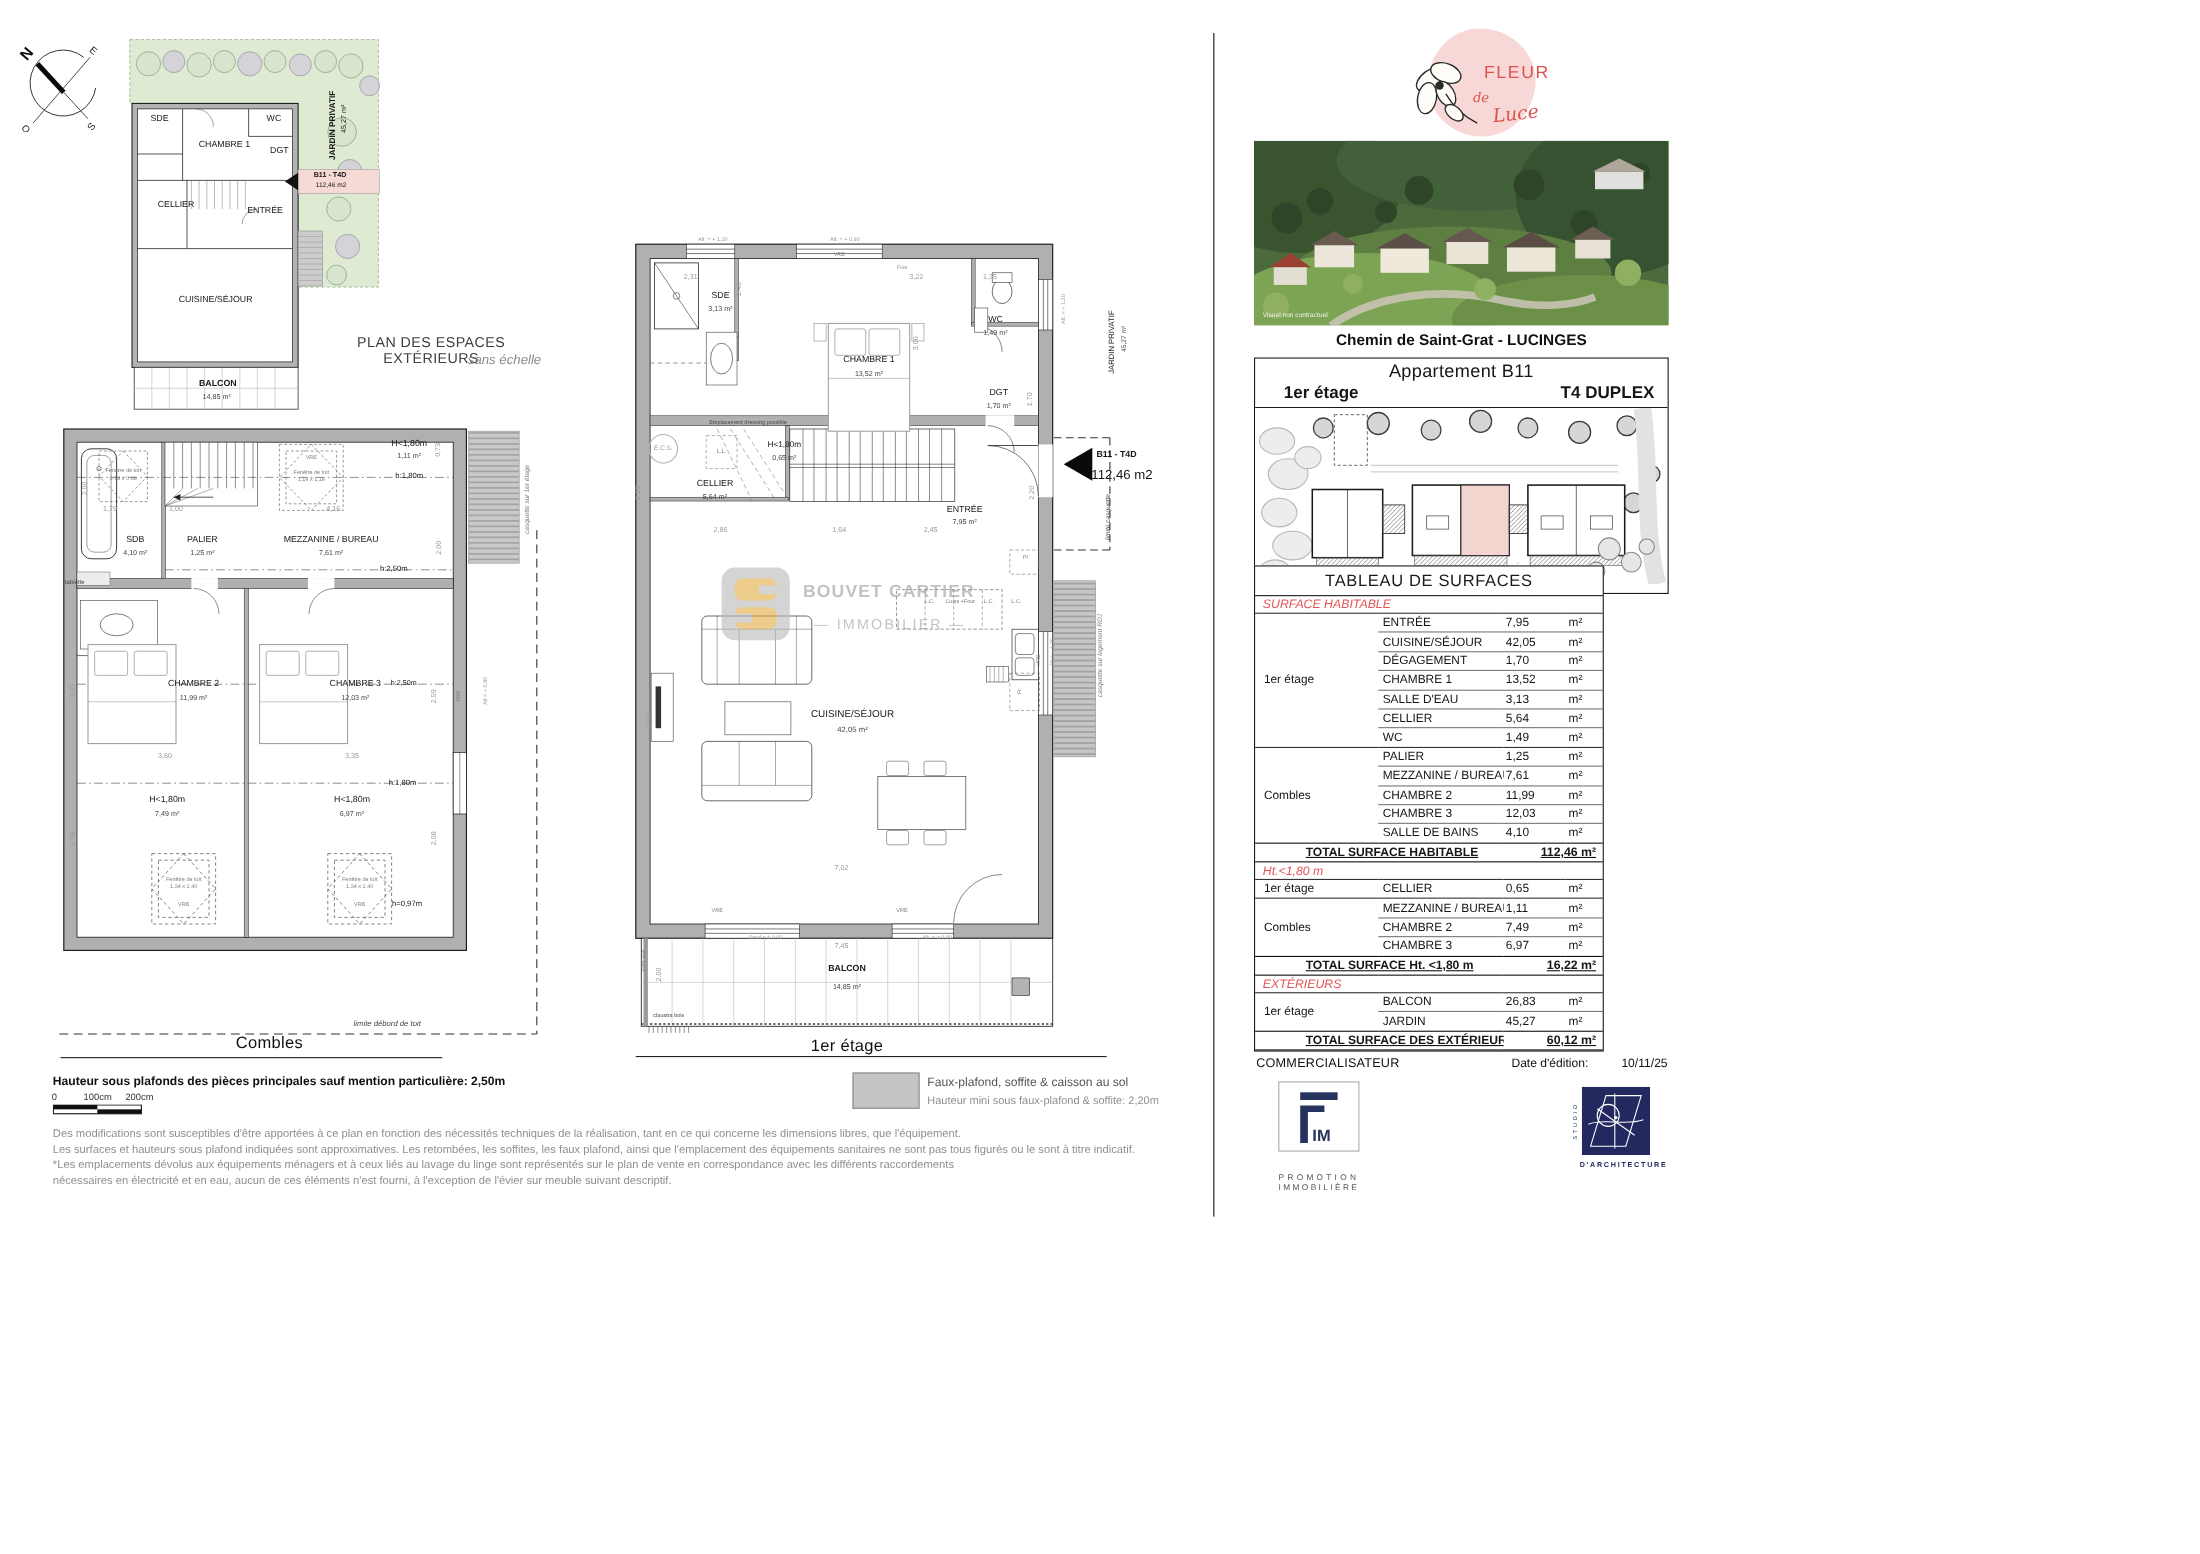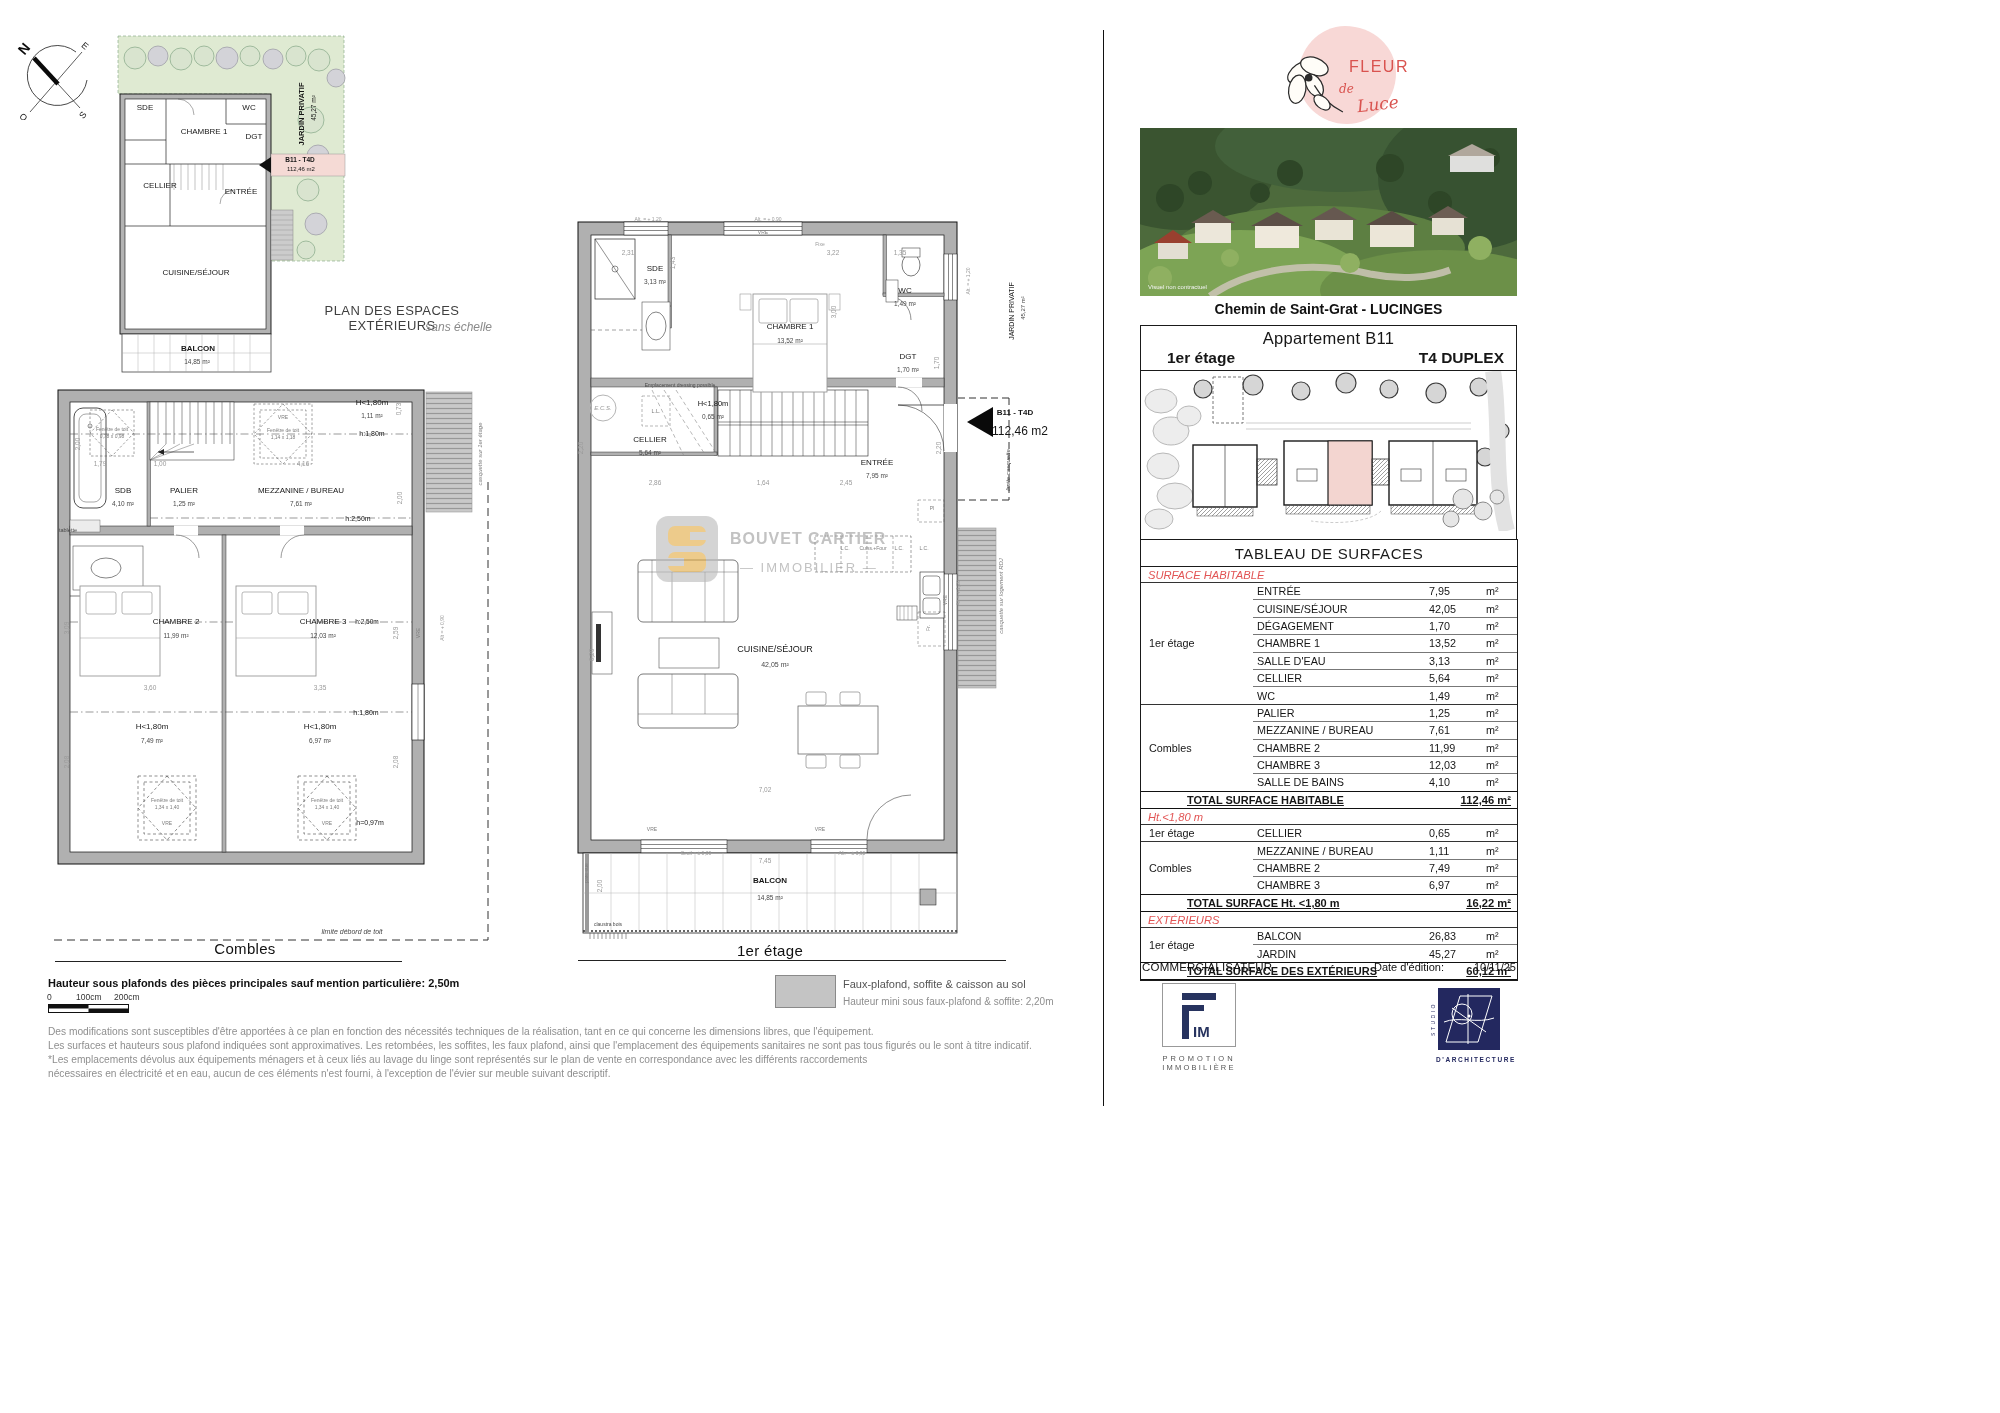--- a/index.html
+++ b/index.html
@@ -551,21 +551,21 @@
       <g stroke="#8a8a8a" fill="#e6e6e6">
           <circle cx="322" cy="128" r="10"></circle>
           <circle cx="342" cy="140" r="9"></circle>
           <circle cx="310" cy="148" r="8"></circle>
           <circle cx="356" cy="126" r="7"></circle>
         </g>
       <path d="M240,140 C230,150 200,154 170,150" stroke="#aaa" stroke-width="0.6" fill="none" stroke-dasharray="3,2"></path>
     </svg>
   </div>
 
-  <div class="abs" style="left:1140px;top:539px;width:378px;border:1.6px solid #1a1a1a;box-sizing:border-box;background:#fff">
+  <div class="abs" style="left:1140px;top:514px;width:318px;border:1.6px solid #1a1a1a;box-sizing:border-box;background:#fff">
     <div style="text-align:center;font-size:15px;letter-spacing:.6px;color:#1a1a1a;padding:5px 0 4px;border-bottom:1.4px solid #1a1a1a">TABLEAU DE SURFACES</div>
     <table id="surfaces-table">
       <colgroup>
           <col style="width:112px">
           <col>
           <col style="width:56px">
           <col style="width:34px">
         </colgroup>
       <tbody id="surfaces-rows">
           <tr>
@@ -694,21 +694,21 @@
     <span>10/11/25</span>
   </div>
 
   <div class="abs" style="left:1144px;top:983px;width:110px;text-align:center">
     <svg width="74" height="64" viewBox="0 0 74 64">
       <rect x="0.5" y="0.5" width="73" height="63" fill="#fff" stroke="#999"></rect>
       <rect x="20" y="10" width="34" height="7" fill="#27335f"></rect>
       <path d="M20,22 h7 v34 h-7 z M20,22 h22 v6 h-22 z" fill="#27335f"></path>
       <text x="31" y="54" font-size="15" font-weight="bold" fill="#27335f" font-family="Liberation Sans, sans-serif">IM</text>
     </svg>
-    <div style="font-size:7.5px;letter-spacing:3px;color:#555;margin-top:3px">PROMOTION</div>
+    <div style="font-size:7.5px;letter-spacing:3px;color:#555;margin-top:14px">PROMOTION</div>
     <div style="font-size:7.5px;letter-spacing:2.2px;color:#555">IMMOBILIÈRE</div>
   </div>
 
   <div class="abs" style="left:1424px;top:986px;width:94px">
     <div style="position:relative;height:66px">
       <div style="position:absolute;left:-8px;top:30px;transform:rotate(-90deg);font-size:5px;letter-spacing:2.5px;color:#23285f">STUDIO</div>
       <svg style="position:absolute;left:14px;top:2px" width="62" height="62" viewBox="0 0 62 62">
         <rect width="62" height="62" fill="#23285f"></rect>
         <g stroke="#fff" stroke-width="1" fill="none">
           <path d="M22,8 L54,8 L40,54 L8,54 Z"></path>

